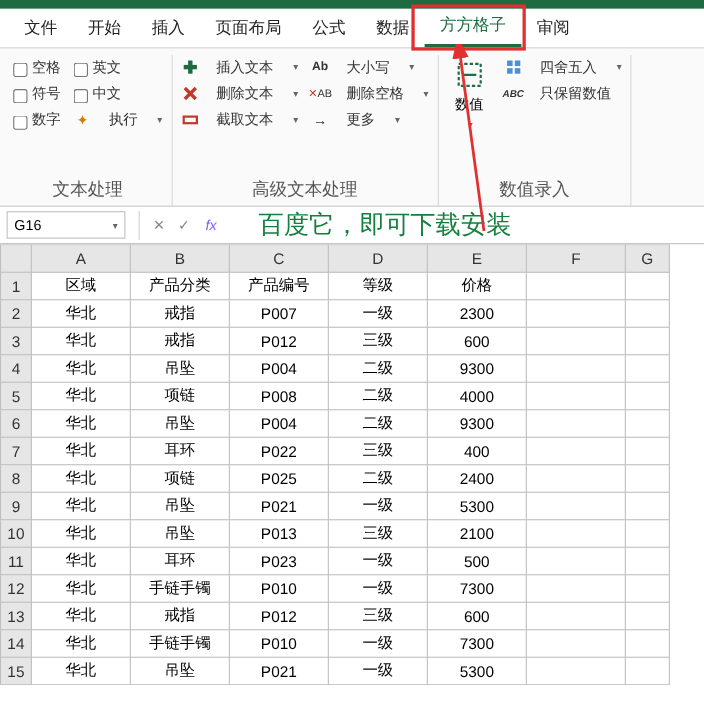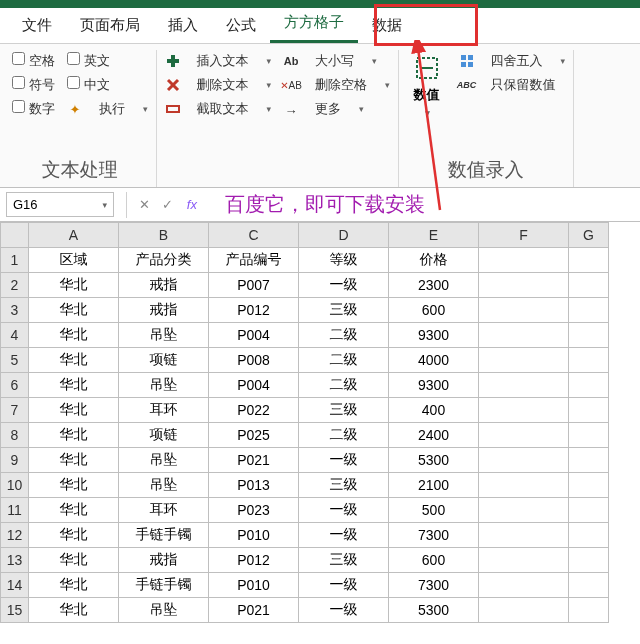--- a/index.html
+++ b/index.html
@@ -7,37 +7,37 @@
 
 .titlebar { background: #1e6b41; height: 8px; position: relative; }
 
 .tabs { display: flex; background: #fff; border-bottom: 1px solid #d0d0d0; height: 36px; align-items: flex-end; padding-left: 8px; position: relative; }
 .tab { padding: 8px 14px; color: #222; cursor: pointer; font-size: 15px; }
 .tab.active { border-bottom: 3px solid #1e6b41; color: #1e6b41; font-weight: 500; }
 .highlight-box { position: absolute; border: 3px solid #e03030; top: -4px; height: 42px; pointer-events: none; }
 
 .ribbon { display: flex; background: #fafafa; border-bottom: 1px solid #c0c0c0; padding: 6px 4px 0 4px; height: 144px; }
 .group { display: flex; flex-direction: column; justify-content: space-between; border-right: 1px solid #d8d8d8; padding: 2px 8px 0 8px; }
-.group-label { text-align: center; color: #555; font-size: 19px; padding: 6px 0 4px 0; }
+.group-label { text-align: center; color: #555; font-size: 16px; padding: 6px 0 4px 0; }
 .group-body { flex: 1; display: flex; gap: 12px; }
 .vcol { display: flex; flex-direction: column; gap: 6px; }
-.chk { display: flex; align-items: flex-start; gap: 4px; color: #333; font-size: 13px; white-space: nowrap; }
+.chk { display: flex; align-items: flex-end; gap: 4px; color: #333; font-size: 13px; white-space: nowrap; }
 .chk input { width: 13px; height: 13px; }
 .rbtn { display: flex; align-items: center; gap: 16px; color: #333; font-size: 13px; white-space: nowrap; }
 .ico { width: 16px; height: 16px; display: inline-flex; align-items: center; justify-content: center; }
 .dd { color: #666; font-size: 9px; margin-left: 2px; }
-.bigbtn { display: flex; flex-direction: column; align-items: center; gap: 4px; padding: 2px 6px; font-weight: bold; }
+.bigbtn { display: flex; flex-direction: column; align-items: center; gap: 4px; padding: 2px 6px; }
 .bigico { width: 28px; height: 28px; }
 
 .namebox-row { display: flex; align-items: center; border-bottom: 1px solid #c0c0c0; height: 34px; background: #fff; position: relative; }
 .namebox { width: 108px; border: 1px solid #bfbfbf; margin: 4px 6px; padding: 4px 6px; font-size: 13px; display: flex; justify-content: space-between; align-items: center; }
 .fx-div { border-left: 1px solid #d0d0d0; height: 26px; margin: 0 6px; }
 .fx-btn { color: #888; padding: 0 6px; font-size: 13px; }
 .fx-label { font-style: italic; color: #8b5cf6; padding: 0 8px; }
-.annot { color: #a21caf; font-size: 20px; margin-left: 20px; }
+.annot { color: #15803d; font-size: 23px; margin-left: 30px; }
 
 .arrow-svg { position: absolute; pointer-events: none; z-index: 50; }
 
 .sheet { overflow: hidden; }
 .grid { border-collapse: collapse; table-layout: fixed; }
 .grid th, .grid td { border: 1px solid #bfbfbf; font-weight: normal; text-align: center; height: 25px; font-size: 14px; }
 .corner { width: 28px; background: #e6e6e6; }
 .rowhdr { width: 28px; background: #e6e6e6; color: #333; font-size: 13px; }
 .colhdr { background: #e6e6e6; color: #333; font-size: 13px; }
 .colA,.colB,.colC,.colD,.colE { width: 90px; }
@@ -47,25 +47,27 @@
 .empty { background: #fff; }
 .star { color: #d08000; }
 </style>
 </head>
 <body>
 
 <div class="titlebar"></div>
 
 <div class="tabs">
   <div class="tab">文件</div>
+  <div class="tab">开始</div>
+  <div class="tab">插入</div>
   <div class="tab">页面布局</div>
-  <div class="tab">插入</div>
   <div class="tab">公式</div>
+  <div class="tab">数据</div>
   <div class="tab active">方方格子</div>
-  <div class="tab">数据</div>
+  <div class="tab">审阅</div>
   <div class="highlight-box" style="left:374px;width:104px;"></div>
 </div>
 
 <div class="ribbon">
 
   <div class="group">
     <div class="group-body">
       <div class="vcol">
         <label class="chk">
             <input type="checkbox" style="">
@@ -143,20 +145,21 @@
             <span>删除空格</span>
             <span class="dd">▾</span>
           </div>
         <div class="rbtn">
             <span class="ico">→</span>
             <span>更多</span>
             <span class="dd">▾</span>
           </div>
       </div>
     </div>
+    <div class="group-label">高级文本处理</div>
   </div>
 
   <div class="group">
     <div class="group-body">
       <div class="bigbtn">
         <span class="bigico"><svg width="28" height="28">
               <rect x="4" y="4" width="20" height="20" fill="none" stroke="#1e6b41" stroke-width="2" stroke-dasharray="3,2"></rect>
               <line x1="8" y1="14" x2="20" y2="14" stroke="#1e6b41" stroke-width="2"></line>
             </svg></span>
         <span>数值</span>

